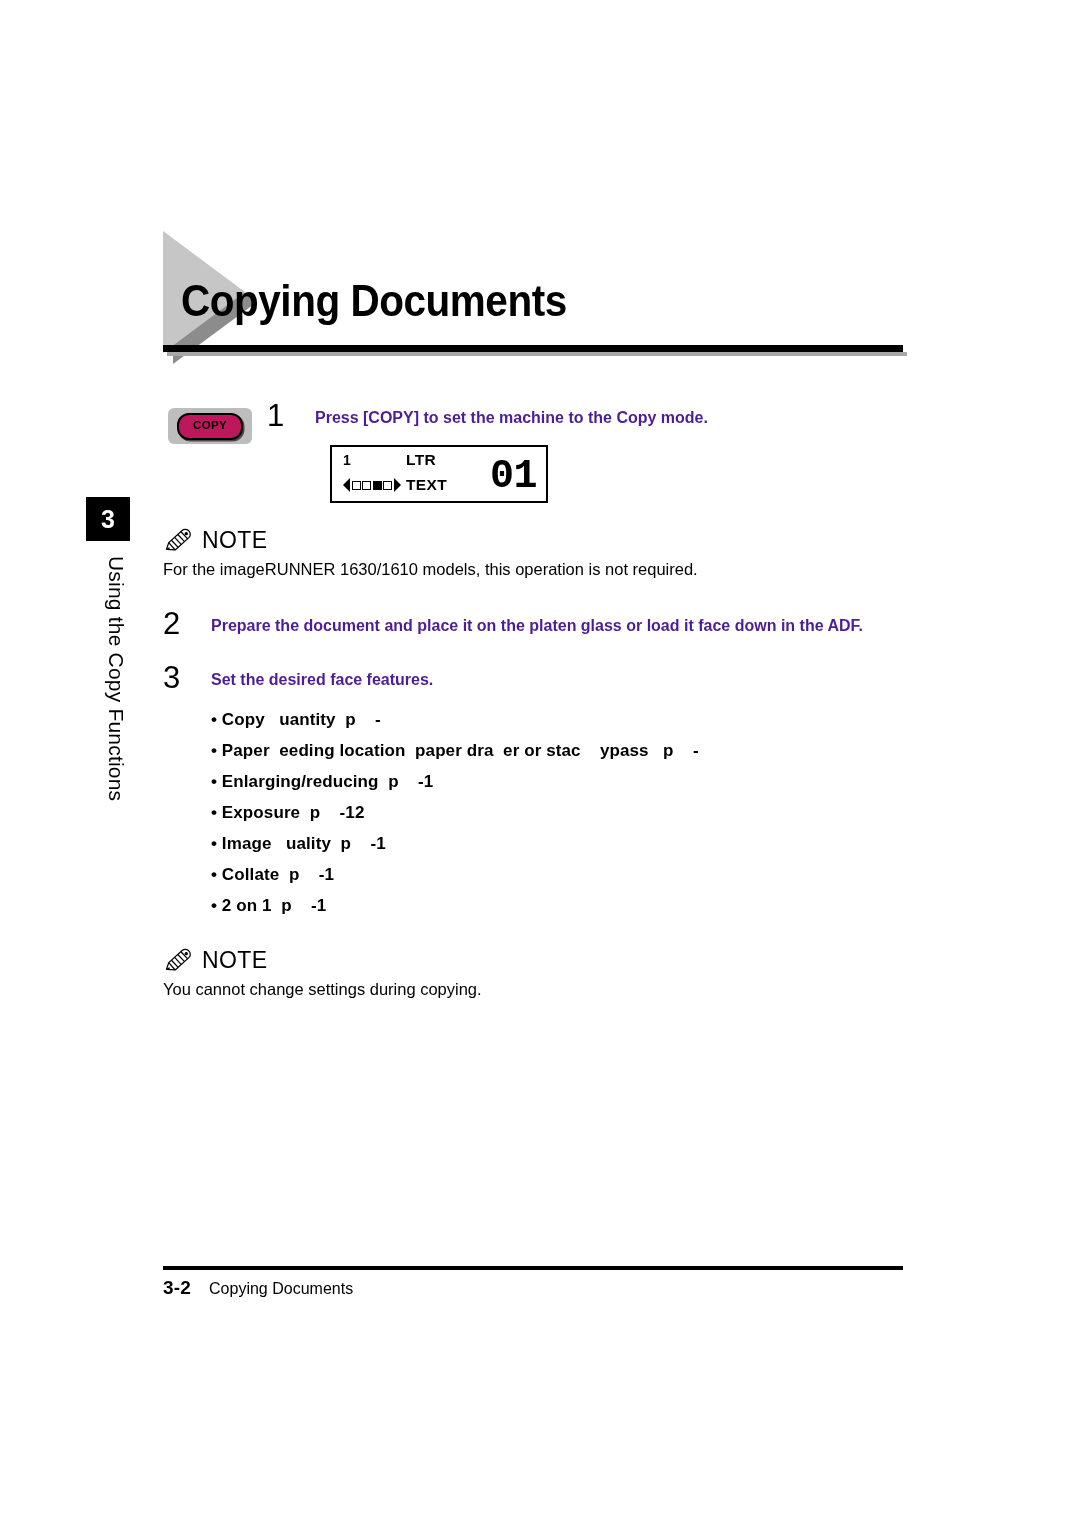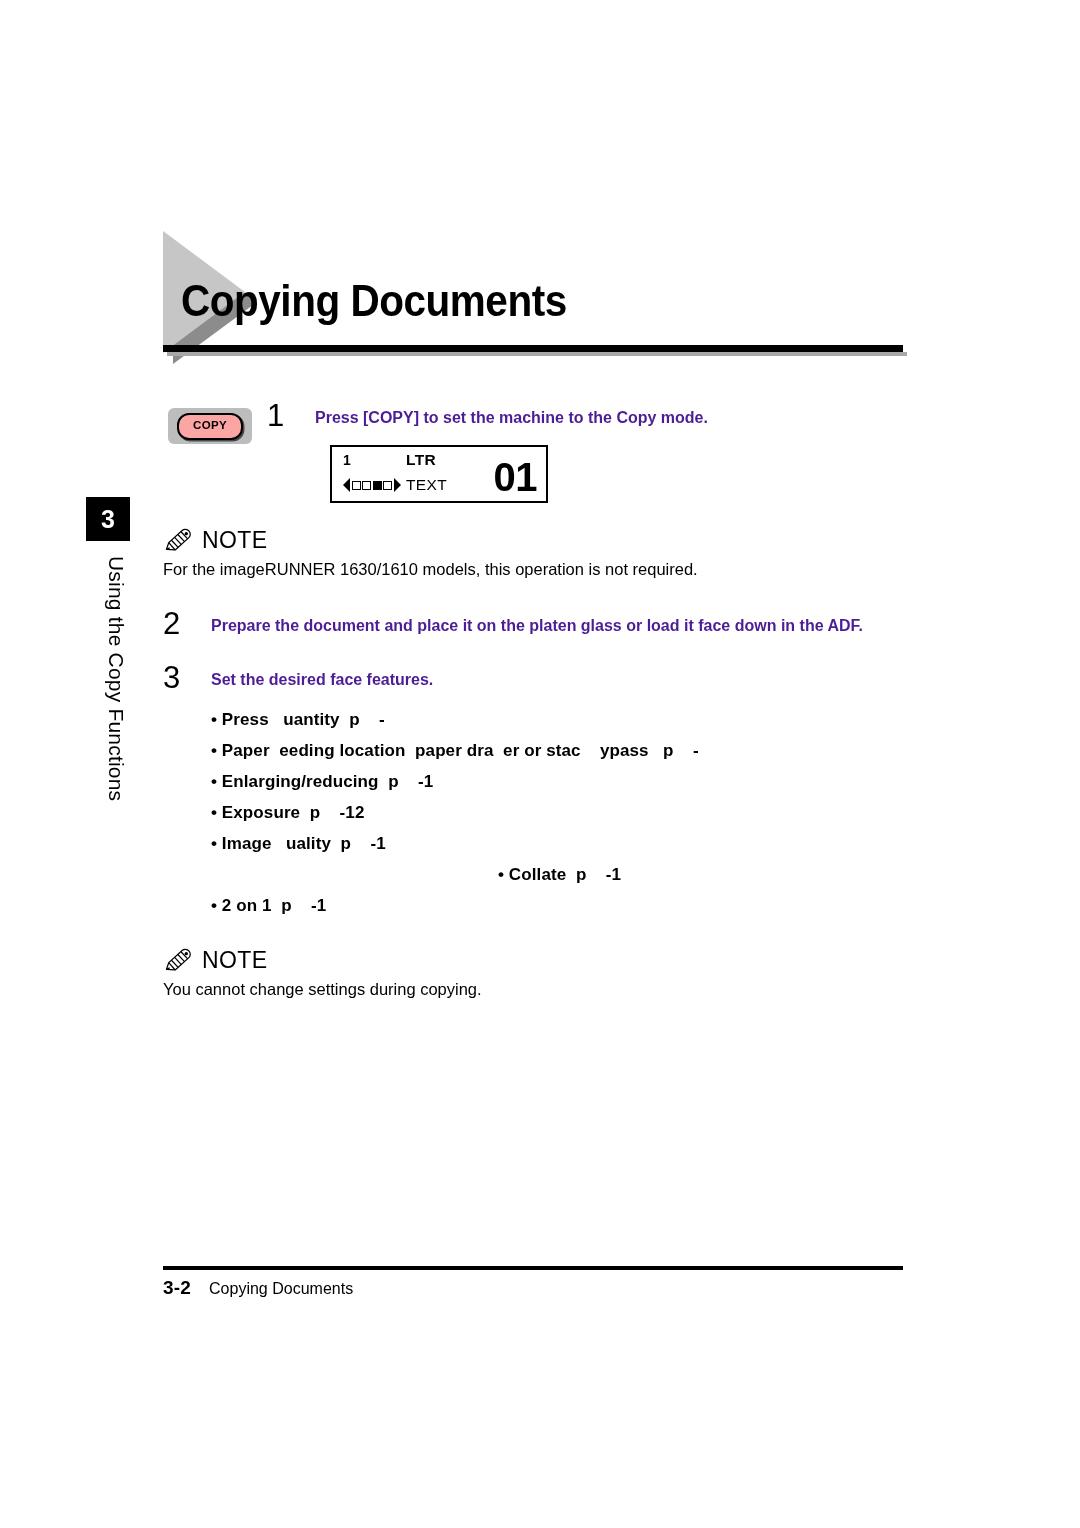--- a/index.html
+++ b/index.html
@@ -153,21 +153,21 @@
     height: 36px;
     background: #bdbdbd;
     border-radius: 6px;
     display: flex;
     align-items: center;
     justify-content: center;
   }
   .copykey-pill {
     width: 62px;
     height: 23px;
-    background: #fca5a5;
+    background: #be185d;
     border: 2.5px solid #000000;
     border-radius: 12px;
     display: flex;
     align-items: center;
     justify-content: center;
     box-shadow: 1.5px 1.5px 0 0 #4a4a4a;
   }
   .copykey-label {
     font-size: 11.5px;
     font-weight: bold;
@@ -211,30 +211,30 @@
     left: 74px; top: 1px;
     font-size: 15.5px;
     font-weight: bold;
     letter-spacing: 0.4px;
     line-height: 1;
   }
   .lcd-mode {
     position: absolute;
     left: 74px; top: 5px;
     font-size: 15.5px;
-    font-weight: normal;
+    font-weight: bold;
     letter-spacing: 0.4px;
     line-height: 1;
   }
   .lcd-count {
     position: absolute;
     right: 9px; top: 10px;
     font-size: 40px;
     font-weight: bold;
-    font-family: Liberation Sans, sans-serif;
+    font-family: Liberation Mono, monospace;
     letter-spacing: -0.5px;
     line-height: 1;
   }
   .lcd-expo {
     position: absolute;
     left: 11px;
     top: 6px;
     display: flex;
     align-items: center;
     gap: 1.5px;
@@ -416,26 +416,26 @@
       <div class="step-text">Prepare the document and place it on the platen glass or load it face down in the ADF.</div>
     </div>
 
     <div class="step" style="margin-top:22px;">
       <div class="step-num">3</div>
       <div class="step-text">Set the desired face features.</div>
     </div>
 
 
     <ul class="feature-list" style="margin-top:18px;">
-      <li style="margin-bottom:14px;">• Press   uantity  p    -</li>
+      <li style="margin-bottom:14px;">• Copy   uantity  p    -</li>
       <li style="margin-bottom:14px;">• Paper  eeding location  paper dra  er or stac    ypass   p    -</li>
       <li style="margin-bottom:14px;">• Enlarging/reducing  p    -1</li>
       <li style="margin-bottom:14px;">• Exposure  p    -12</li>
       <li style="margin-bottom:14px;">• Image   uality  p    -1</li>
-      <li style="margin-bottom:14px;text-align:center;">• Collate  p    -1</li>
+      <li style="margin-bottom:14px;">• Collate  p    -1</li>
       <li>• 2 on 1  p    -1</li>
     </ul>
 
     <div class="note" style="margin-top:34px;">
       <div class="note-head">
         <svg class="note-icon" viewBox="0 0 34 27">
           <g fill="none" stroke="#000000" stroke-width="1.4" stroke-linejoin="round">
             <path d="M4 24 L6.5 16.5 L22 2.5 C24 0.7 27.5 1.2 29.5 3.4 C31.5 5.6 31.3 9 29.3 10.8 L13.8 24.8 Z"></path>
             <path d="M6.5 16.5 L13.8 24.8"></path>
             <path d="M9.6 13.8 L17.2 21.9"></path>

